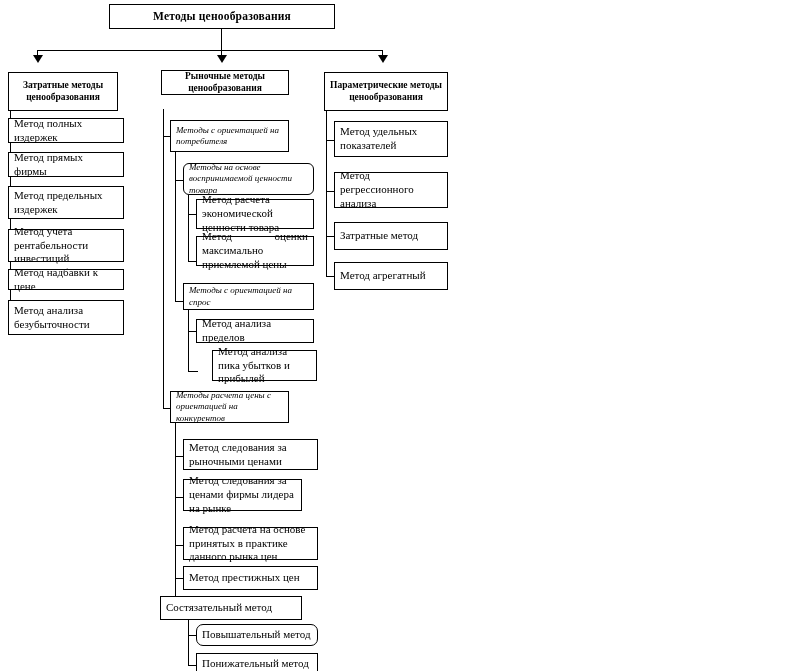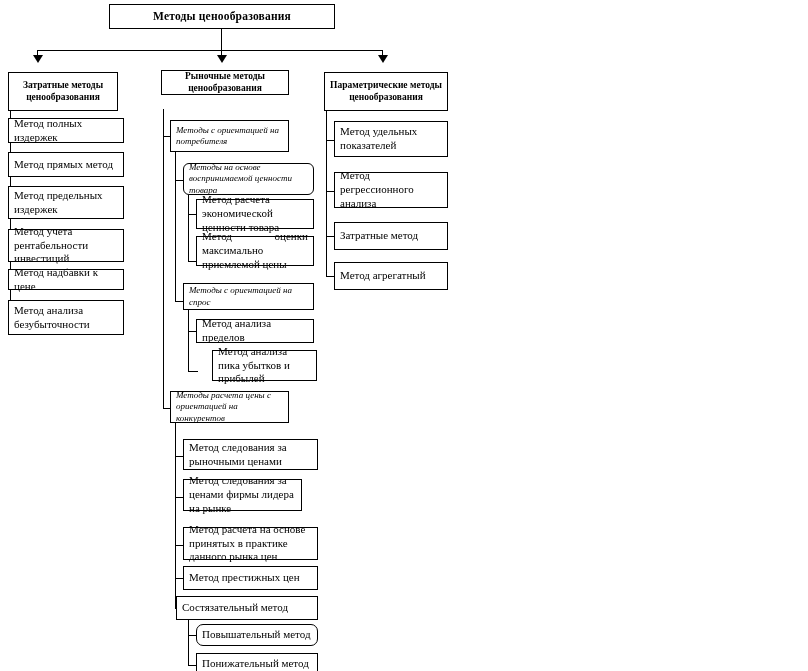--- a/index.html
+++ b/index.html
@@ -101,21 +101,21 @@
   </div>
   <div class="vline" style="left:10px; top:111px; height:217px;"></div>
 
   <div class="hline" style="left:10px; top:131px; width:7px;"></div>
   <div class="box leaf" style="left:8px; top:118px; width:116px; height:25px;">
     <span class="txt">Метод полных издержек</span>
   </div>
 
   <div class="hline" style="left:10px; top:165px; width:7px;"></div>
   <div class="box leaf" style="left:8px; top:152px; width:116px; height:25px;">
-    <span class="txt">Метод прямых метод</span>
+    <span class="txt">Метод прямых фирмы</span>
   </div>
 
   <div class="hline" style="left:10px; top:203px; width:7px;"></div>
   <div class="box leaf" style="left:8px; top:186px; width:116px; height:33px;">
     <span class="txt">Метод предельных издержек</span>
   </div>
 
   <div class="hline" style="left:10px; top:246px; width:7px;"></div>
   <div class="box leaf" style="left:8px; top:229px; width:116px; height:33px;">
     <span class="txt">Метод учета рентабельности инвестиций</span>
@@ -194,21 +194,21 @@
   <div class="box leaf" style="left:183px; top:527px; width:135px; height:33px;">
     <span class="txt">Метод расчета на основе принятых в практике данного рынка цен</span>
   </div>
 
   <div class="hline" style="left:175px; top:578px; width:10px;"></div>
   <div class="box leaf" style="left:183px; top:566px; width:135px; height:24px;">
     <span class="txt">Метод престижных цен</span>
   </div>
 
   <div class="hline" style="left:175px; top:608px; width:10px;"></div>
-  <div class="box leaf" style="left:176px; top:596px; width:142px; height:24px;">
+  <div class="box leaf" style="left:160px; top:596px; width:142px; height:24px;">
     <span class="txt">Состязательный метод</span>
   </div>
 
   <div class="vline" style="left:188px; top:620px; height:45px;"></div>
   <div class="hline" style="left:188px; top:635px; width:10px;"></div>
   <div class="box leaf" style="left:196px; top:624px; width:122px; height:22px;border-radius:7px;">
     <span class="txt">Повышательный метод</span>
   </div>
   <div class="hline" style="left:188px; top:665px; width:10px;"></div>
   <div class="box leaf" style="left:196px; top:653px; width:122px; height:22px;">

